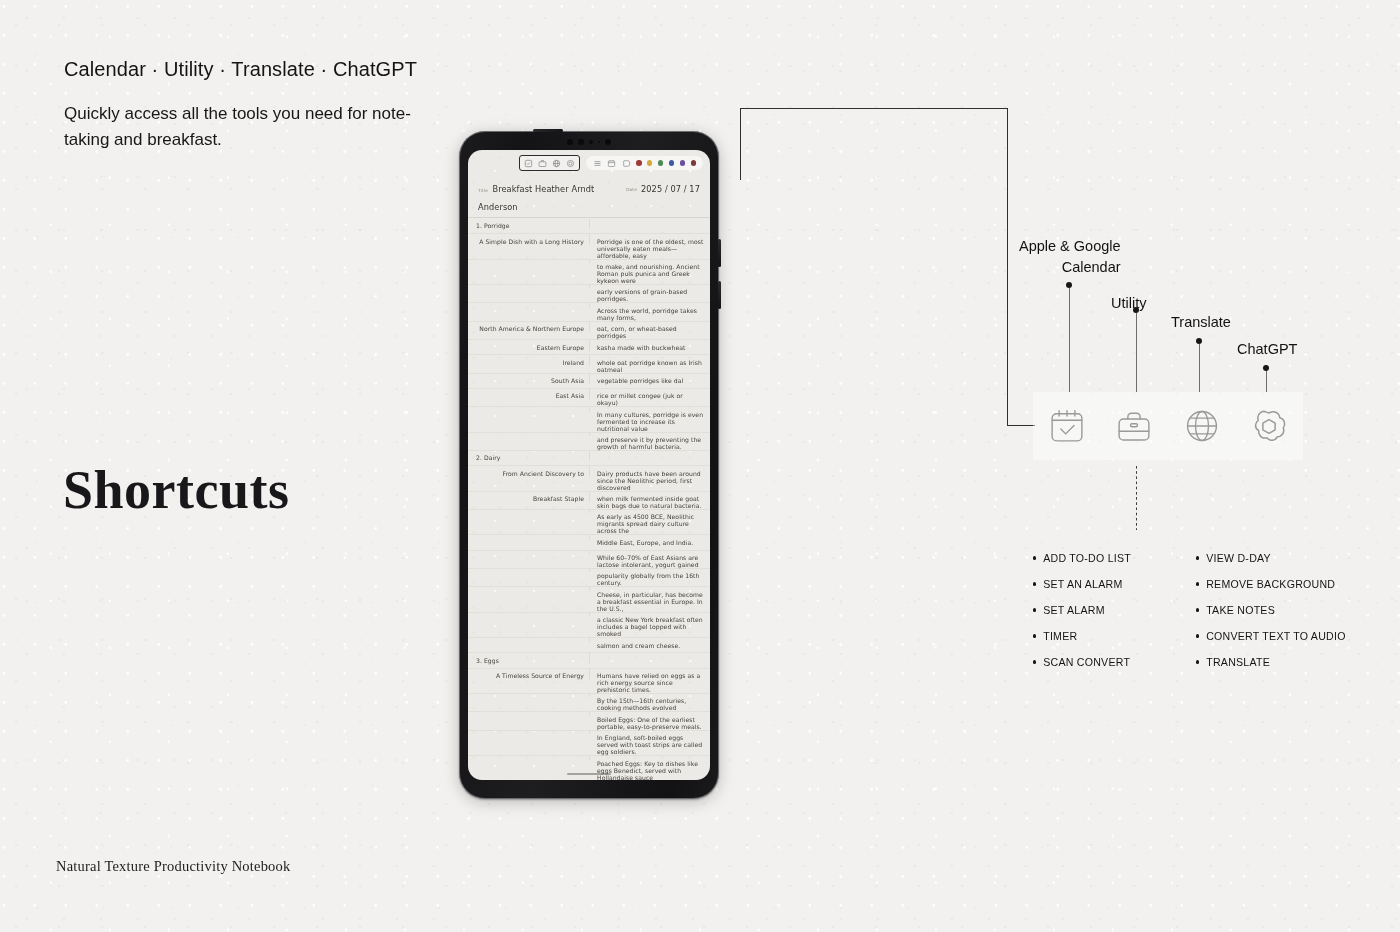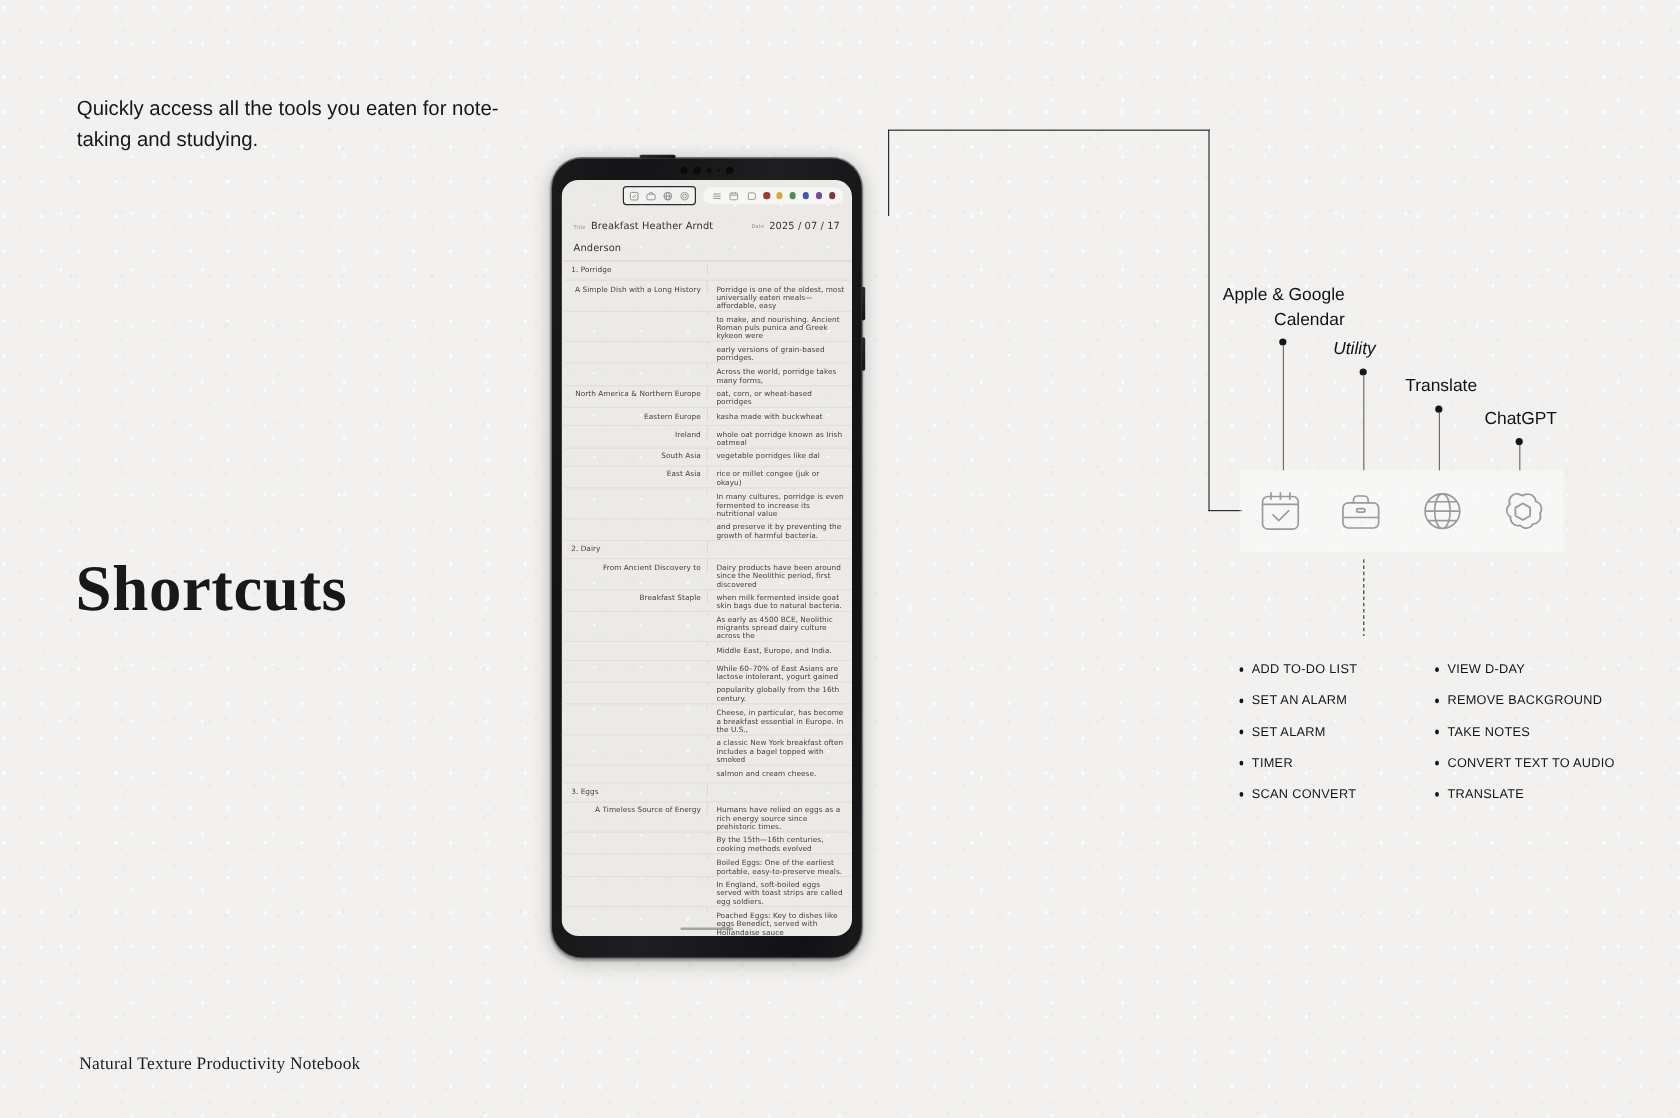--- a/index.html
+++ b/index.html
@@ -39,23 +39,23 @@
 
   
   .shortcuts-title {
     position: absolute; left: 63px; top: 434px;
     font-family: "Liberation Serif", serif;
     font-size: 54px; font-weight: 700; letter-spacing: .5px; color: #18181a; margin-top: 25px;
   }
 
   
   .footer-note {
-    position: absolute; left: 66px; top: 858px;
+    position: absolute; left: 56px; top: 858px;
     font-family: "Liberation Serif", serif;
-    font-size: 14.5px; letter-spacing: .2px; color: #1d1d1d; margin-top: 21px;
+    font-size: 14.5px; letter-spacing: .2px; color: #1d1d1d;
   }
 
   
   .tablet {
     position: absolute; left: 459px; top: 131px;
     width: 260px; height: 668px;
   }
   .tablet-body {
     position: absolute; inset: 0;
     background: linear-gradient(100deg,#1b1b1d 0%,#141416 18%,#1e1e20 50%,#121214 86%,#1a1a1c 100%);
@@ -197,21 +197,22 @@
     font-size: 10.6px; letter-spacing: .25px; color: #141414; white-space: nowrap;
   }
   .bdot { width: 3.2px; height: 3.2px; border-radius: 50%; background: #141414; flex: none; }
 </style>
 </head>
 <body>
 
 <div class="paper-texture"></div>
 
 <div class="header">
-  <div class="header-sub">Quickly access all the tools you eaten for note-taking and studying.</div>
+  <div class="header-eyebrow">Calendar · Utility · Translate · ChatGPT</div>
+  <div class="header-sub">Quickly access all the tools you need for note-taking and breakfast.</div>
 </div>
 
 <div class="shortcuts-title">Shortcuts</div>
 
 <div class="footer-note">Natural Texture Productivity Notebook</div>
 
 <div class="tablet">
   <div class="tablet-body"></div>
   <div class="tablet-rim"></div>
   <div class="btn-top"></div>
@@ -404,21 +405,21 @@
 <div class="cl-v2 callout-line"></div>
 <div class="cl-h2 callout-line"></div>
 
 <div class="lbl lbl-2line" style="left:1019px; top:236px;">
   <div>Apple &amp; Google</div>
   <div>Calendar</div>
 </div>
 <div class="leader-dot" style="left:1066px; top:282px;"></div>
 <div class="leader" style="left:1068.5px; top:288px; height:104px;"></div>
 
-<div class="lbl" style="left:1111px; top:283px;font-style:italic;">Utility</div>
+<div class="lbl" style="left:1111px; top:295px;">Utility</div>
 <div class="leader-dot" style="left:1133px; top:307px;"></div>
 <div class="leader" style="left:1135.5px; top:313px; height:79px;"></div>
 
 <div class="lbl" style="left:1171px; top:314px;">Translate</div>
 <div class="leader-dot" style="left:1196px; top:338px;"></div>
 <div class="leader" style="left:1198.5px; top:344px; height:48px;"></div>
 
 <div class="lbl" style="left:1237px; top:341px;text-align:center;">ChatGPT</div>
 <div class="leader-dot" style="left:1263px; top:365px;"></div>
 <div class="leader" style="left:1265.5px; top:371px; height:21px;"></div>

